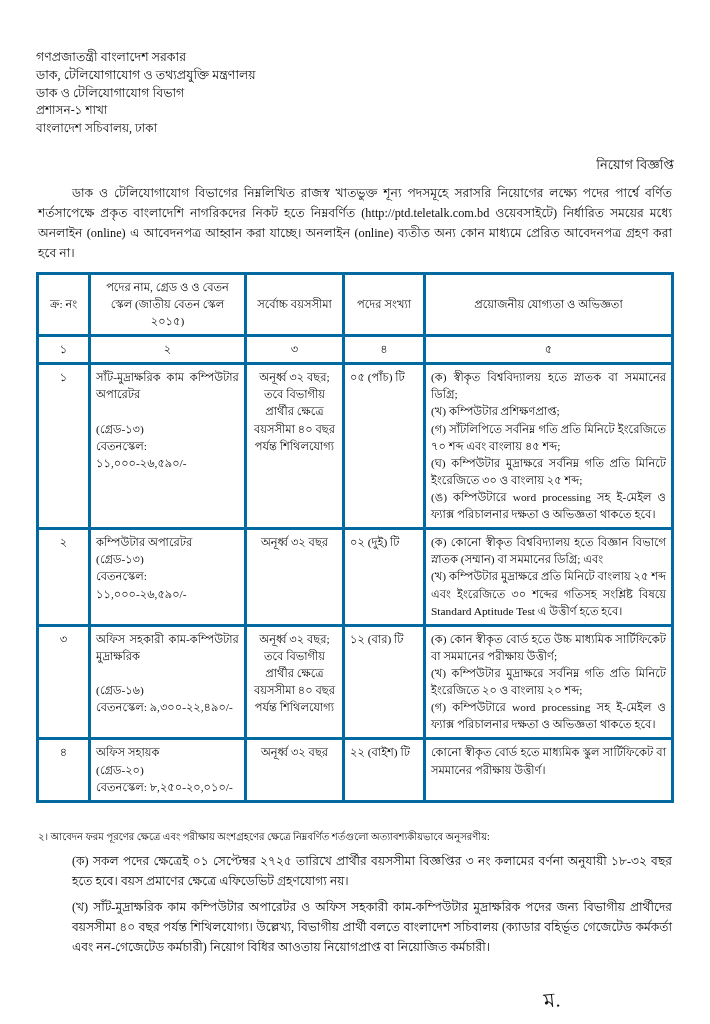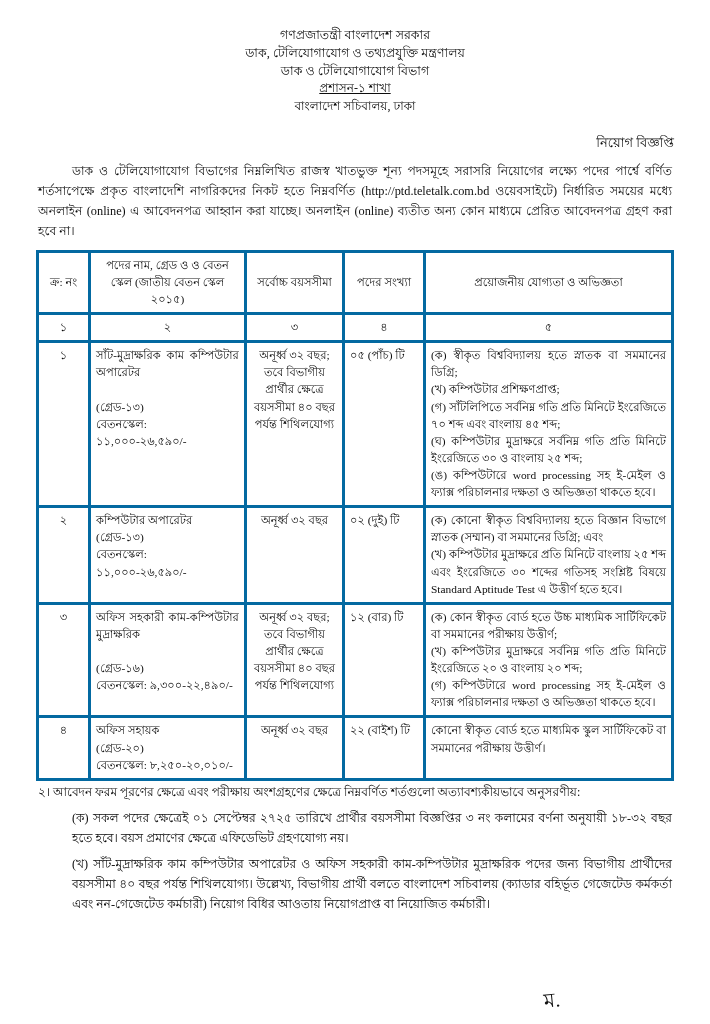--- a/index.html
+++ b/index.html
@@ -11,26 +11,26 @@
     position:relative;
     overflow:hidden;
   }
   .page{
     width:710px;
     height:1024px;
     box-sizing:border-box;
     padding:26px 36px 10px 36px;
     position:relative;
   }
-  .hdr{text-align:center;line-height:1.45;}
+  .hdr{text-align:left;line-height:1.45;margin-top:22px;}
   .hdr div{font-size:12.5px;}
   .hdr .l1{font-size:12.5px;}
   .hdr .l2{font-size:12.5px;}
   .hdr .l3{font-size:12.5px;}
-  .hdr .l4{font-size:12px;text-decoration:underline;}
+  .hdr .l4{font-size:12px;}
   .hdr .l5{font-size:12px;}
   .hdr .site{font-size:14px;font-weight:bold;margin-top:2px;letter-spacing:.2px;}
   .memoline{
     display:flex;
     justify-content:space-between;
     align-items:flex-end;
     margin-top:24px;
     font-size:12px;
   }
   .memo-left{padding-left:6px;}
@@ -77,23 +77,23 @@
   .spread{ text-align:justify; }
   .spread::after{content:"";display:inline-block;width:100%;}
   .subpara{
     font-size:12.2px;
     line-height:1.62;
     text-align:justify;
     margin:7px 2px 0 2px;
   }
   .subpara.indent{ text-indent:0; padding-left:34px;}
   .item2{
-    font-size:12px;
+    font-size:10px;
     line-height:1.6;
-    margin:2px 2px 0 2px;
+    margin:26px 2px 0 2px;
     text-align:justify;
   }
   .sig{
     position:absolute;
     right:150px;
     bottom:6px;
     font-size:20px;
     font-family:"Liberation Serif", serif;
     transform:rotate(-6deg);
     color:#111;

